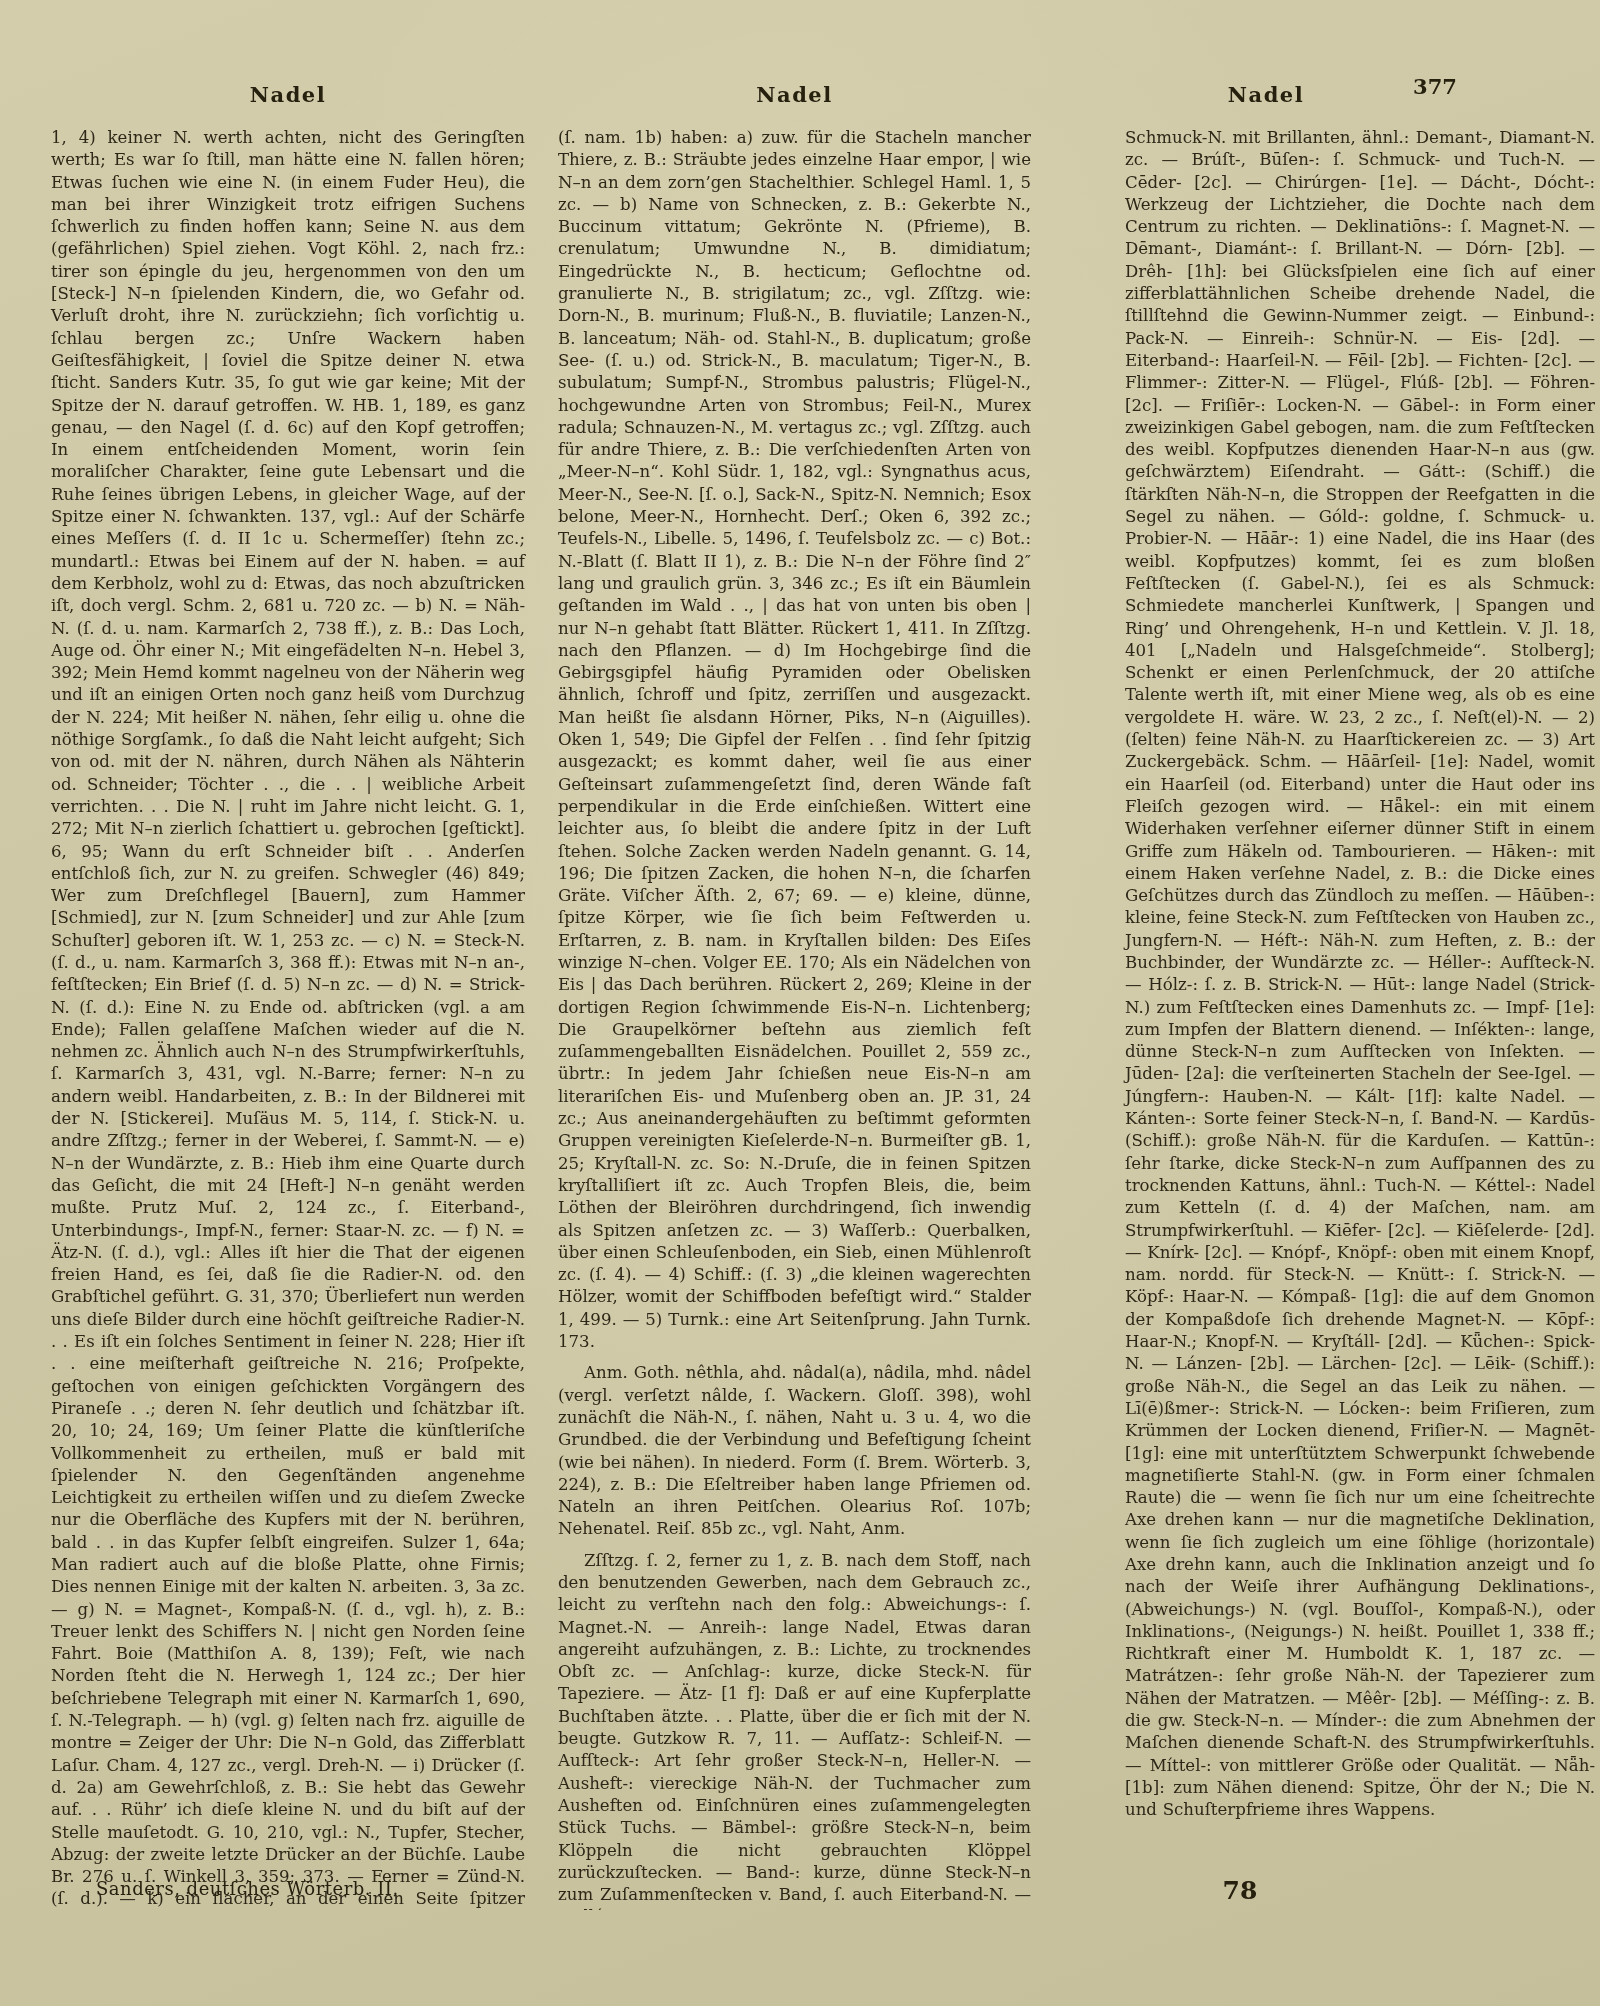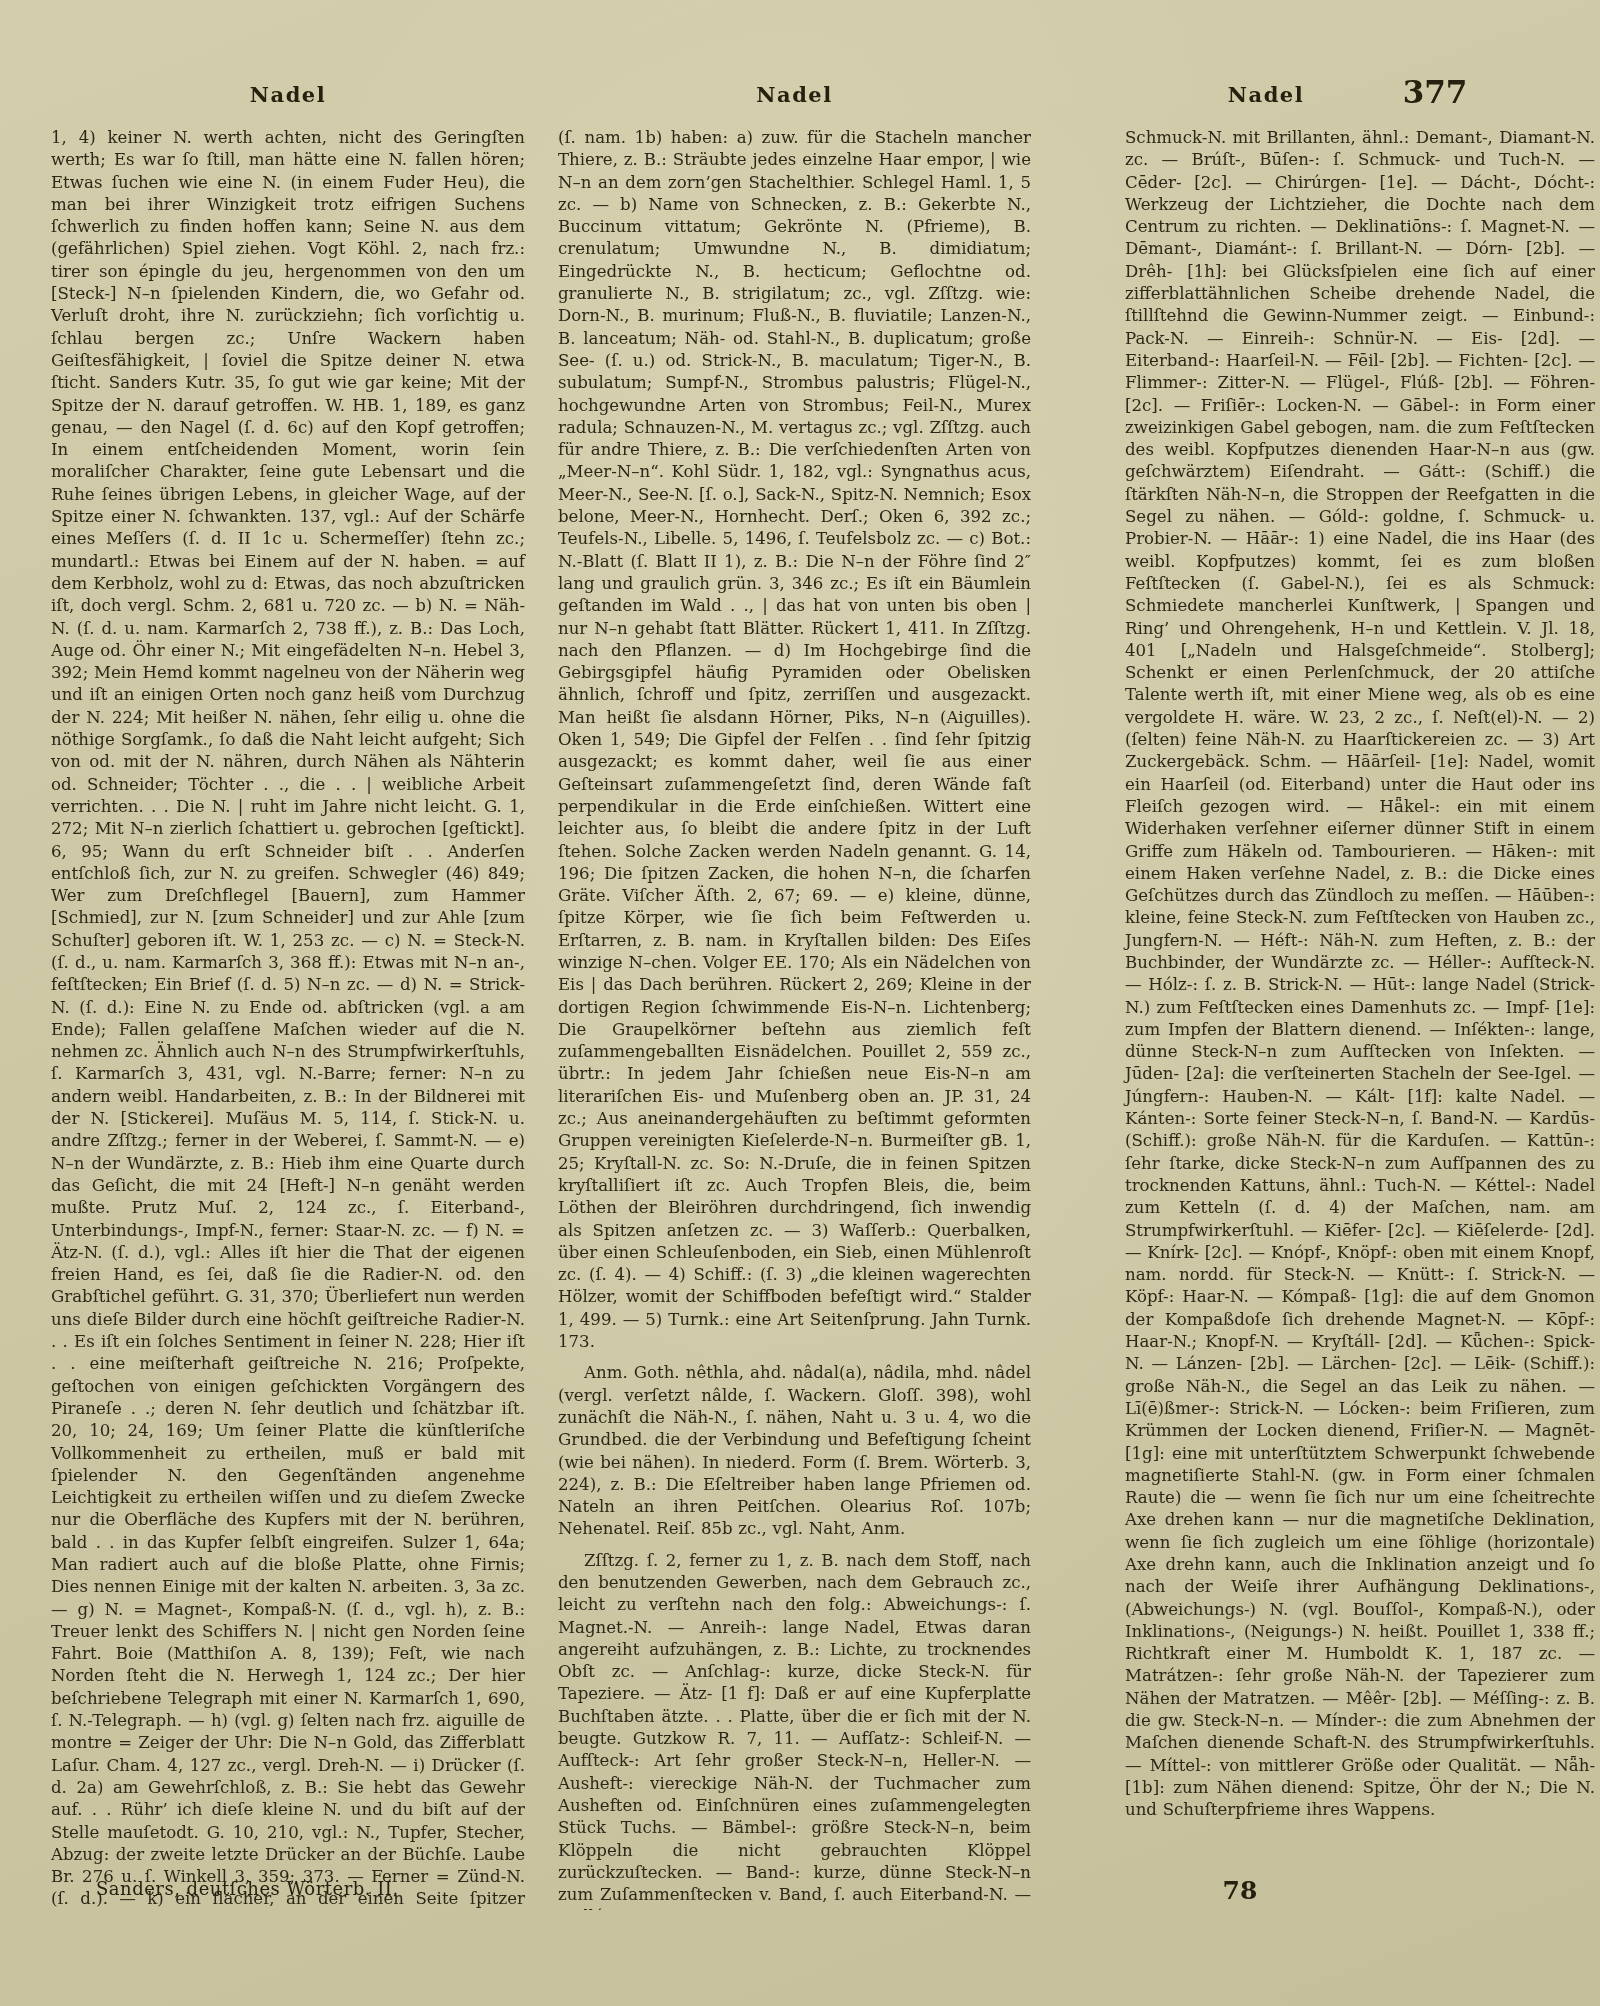--- a/index.html
+++ b/index.html
@@ -16,21 +16,21 @@
     color:#2d2718;
     padding-left:31px;
   }
   .runhead{
     position:absolute;top:82px;height:28px;
     font-weight:bold;font-size:21px;letter-spacing:1.5px;
     text-align:center;color:#26200f;
   }
   .pageno{
     position:absolute;top:74px;left:1380px;width:110px;
-    font-weight:bold;font-size:31px;text-align:center;color:#26200f;
+    font-weight:bold;font-size:21px;text-align:center;color:#26200f;
   }
   .col{
     position:absolute;top:118px;height:1792px;overflow:hidden;
     text-align:justify;
     font-size:16.6px;line-height:22.3px;
     color:#2d2718;
     word-spacing:0.4px;
   }
   .col p{margin:9px;}
   .col p.indent{text-indent:26px;}

